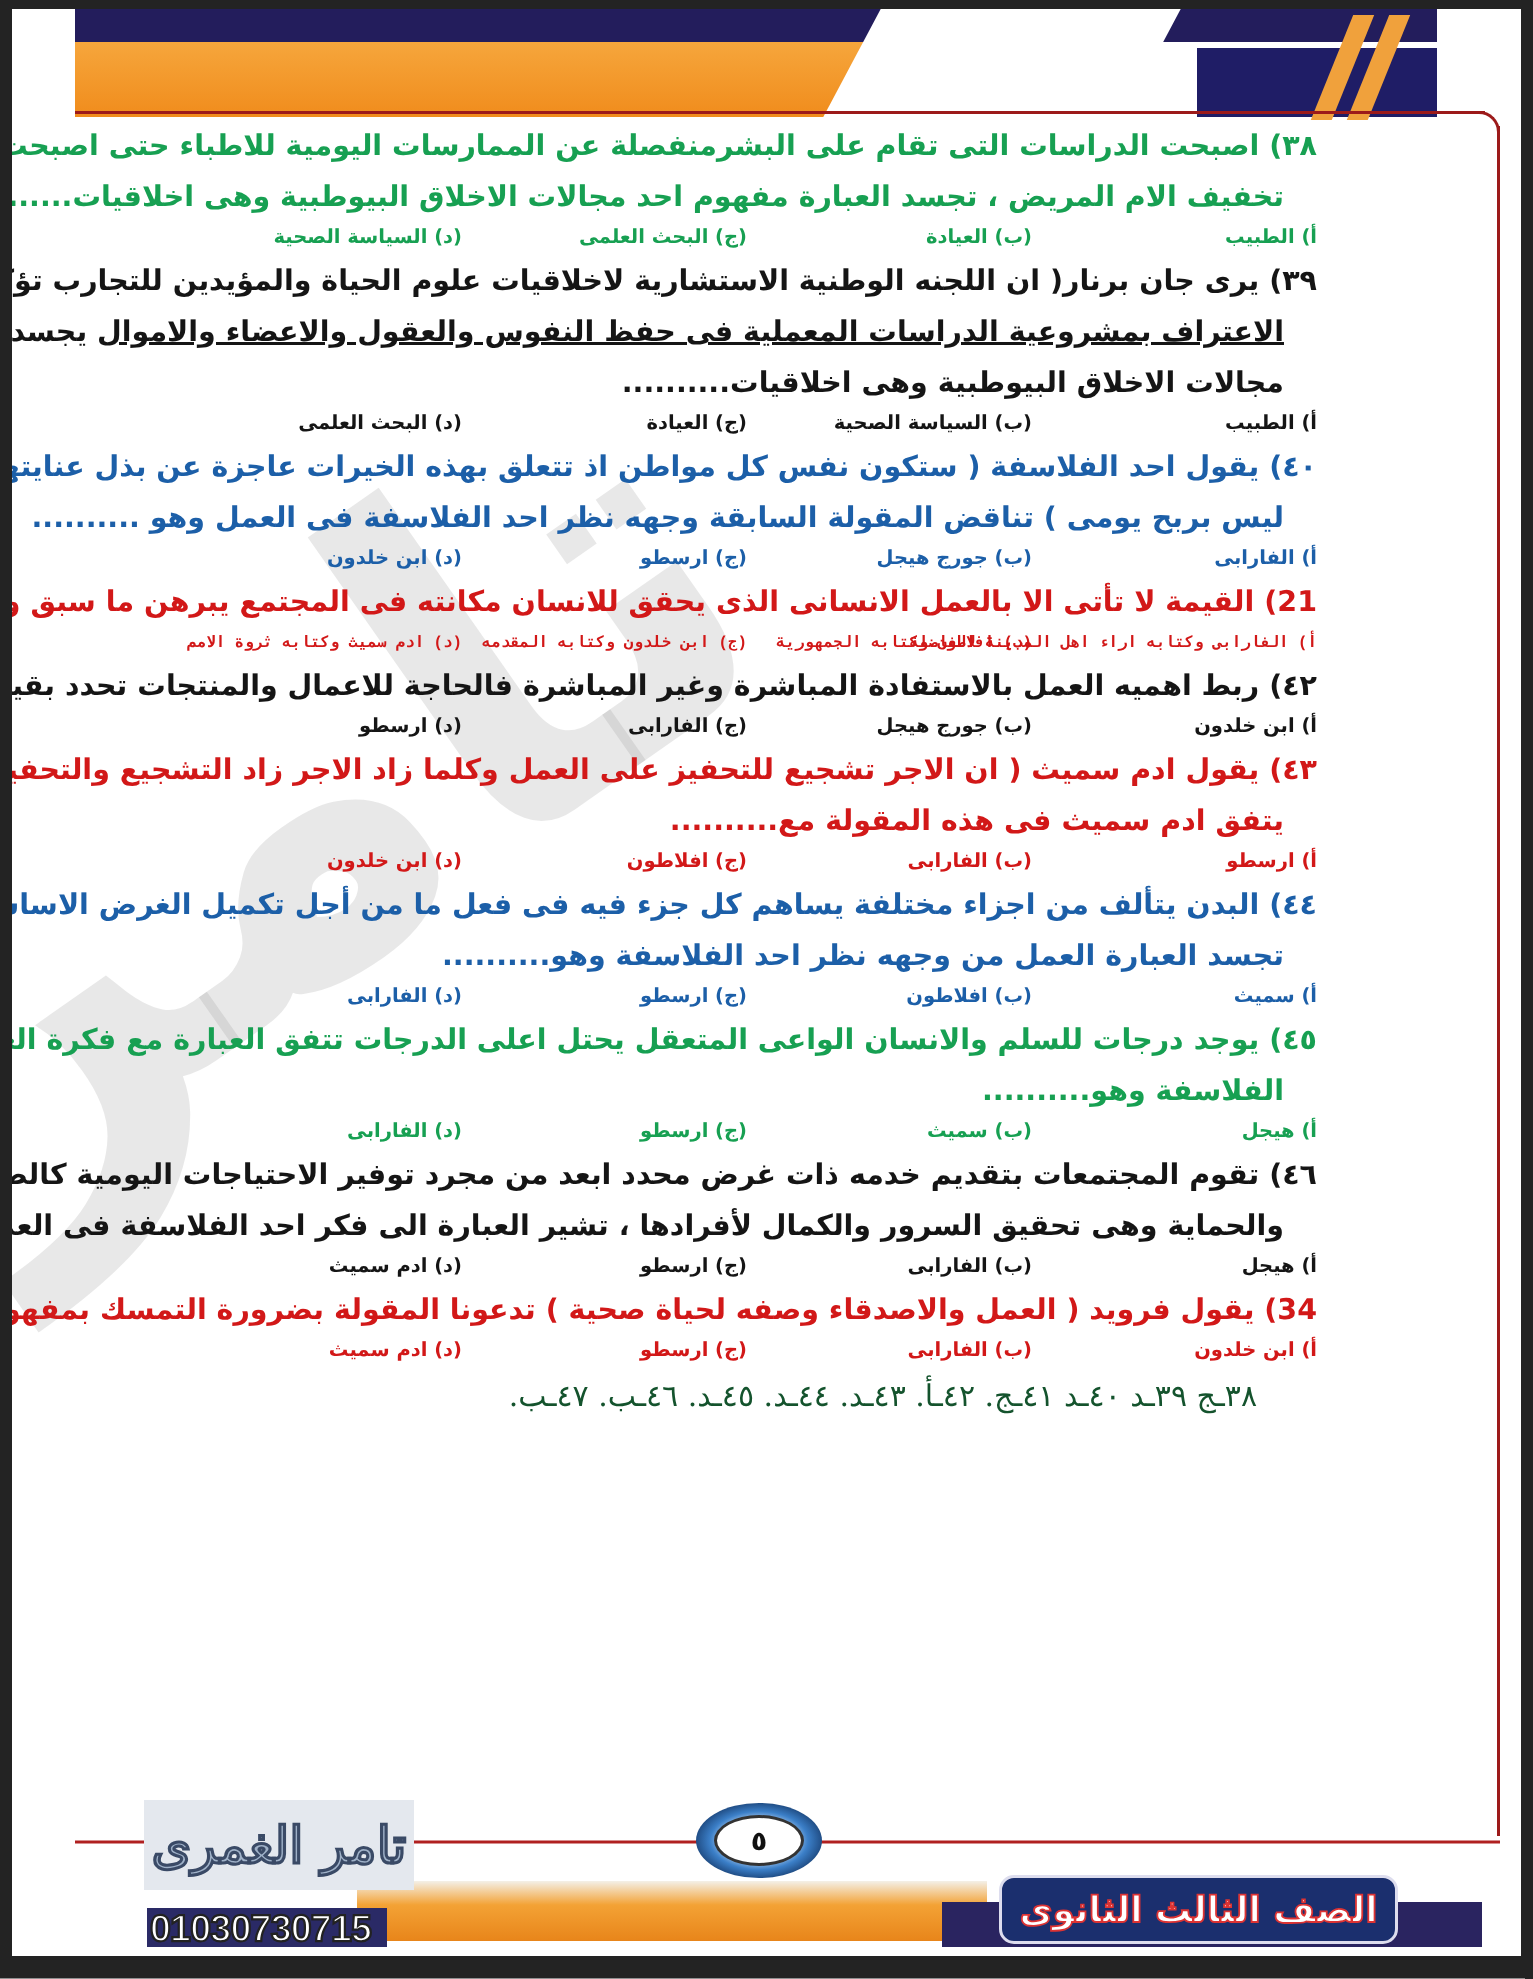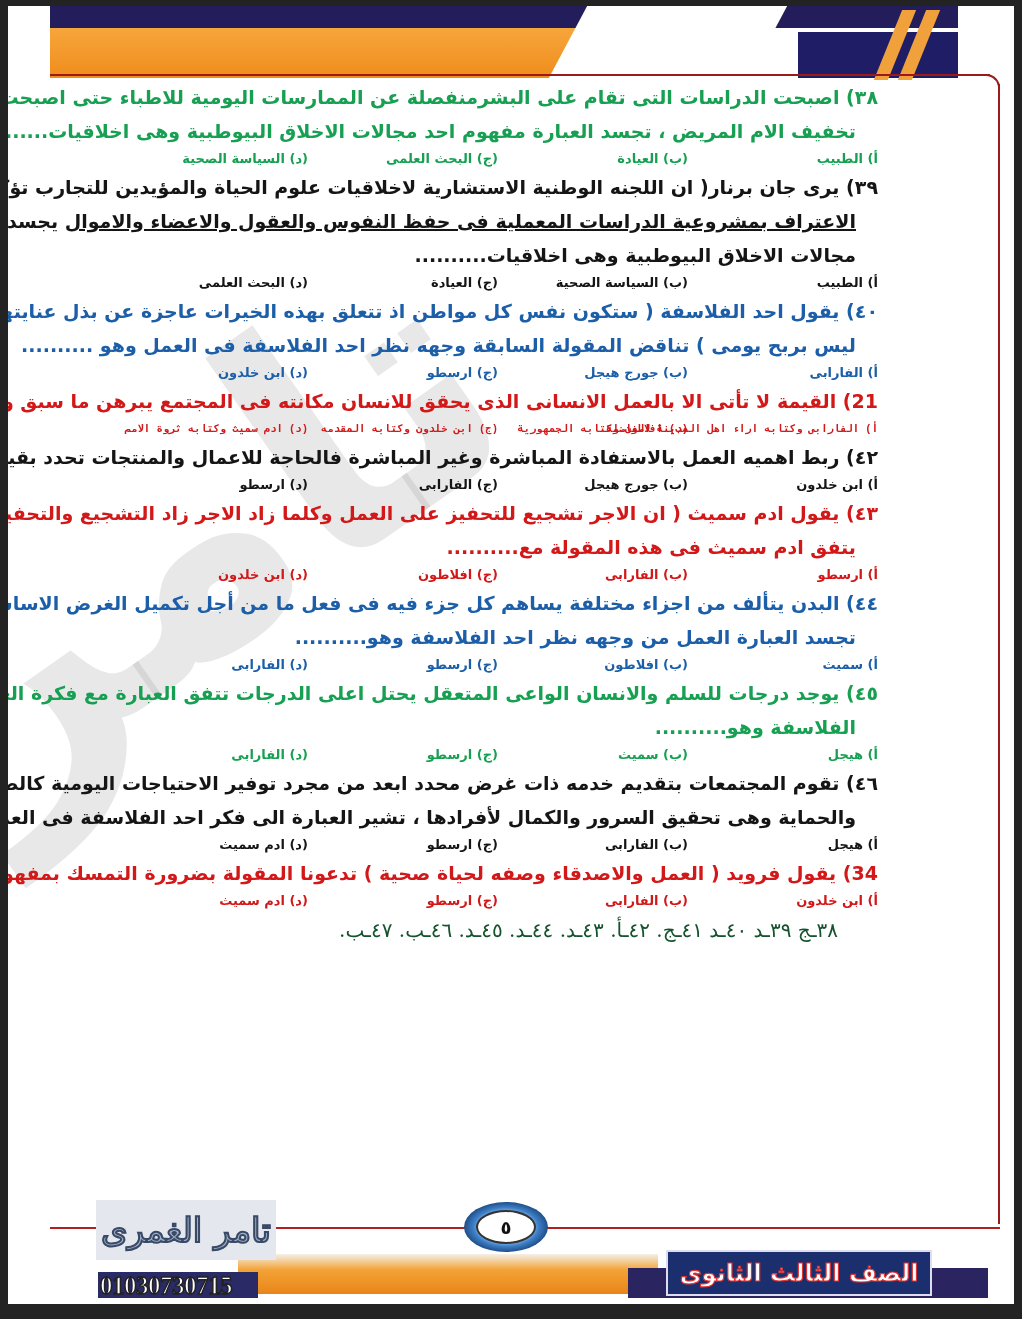--- a/index.html
+++ b/index.html
@@ -30,25 +30,25 @@
   .red{color:#d21818;}
   u{text-decoration:underline;text-decoration-thickness:2px;}
   .answers{font-size:20px;font-family:"DejaVu Serif",serif;color:#14532d;margin-top:6px;padding-right:40px;white-space:nowrap;letter-spacing:1px;}
   
   .ftr-line{position:absolute;left:42px;top:1221px;width:950px;height:2px;background:#b02020;}
   .ftr-orange{position:absolute;left:230px;top:1248px;width:420px;height:40px;background:linear-gradient(#f4f0e8,#f3a235 40%,#e8851a);}
   .ftr-navy{position:absolute;left:620px;top:1262px;width:360px;height:30px;background:#2a2460;}
   .ftr-navy-left{position:absolute;left:90px;top:1266px;width:160px;height:26px;background:#2a2a66;}
   .page-badge{position:absolute;left:456px;top:1196px;width:84px;height:50px;border-radius:50%;background:radial-gradient(#e6f2ff 30%,#3b7fc8 55%,#11315f 80%);display:flex;align-items:center;justify-content:center;}
   .page-num{width:56px;height:30px;border-radius:50%;background:#fff;border:2px solid #333;display:flex;align-items:center;justify-content:center;font-size:18px;font-weight:bold;color:#111;}
-  .grade-badge{position:absolute;left:658px;top:1244px;width:262px;height:42px;background:#1b2f6e;border-radius:0;border:2px solid #dde;display:flex;align-items:center;justify-content:center;direction:rtl;}
+  .grade-badge{position:absolute;left:658px;top:1244px;width:262px;height:42px;background:#1b2f6e;border-radius:10px;border:2px solid #dde;display:flex;align-items:center;justify-content:center;direction:rtl;}
   .grade-text{font-size:24px;font-weight:bold;color:#ffffff;-webkit-text-stroke:1.2px #d33;}
   .logo-box{position:absolute;left:88px;top:1194px;width:180px;height:60px;background:#e4e8ee;display:flex;align-items:center;justify-content:center;direction:rtl;}
   .logo-text{font-size:34px;font-weight:bold;color:#9fb1c8;-webkit-text-stroke:1px #3a4a66;font-family:"DejaVu Serif",serif;}
-  .phone{position:absolute;left:92px;top:1266px;font-family:Liberation Serif, serif;font-size:25px;font-weight:bold;color:#ffffff;-webkit-text-stroke:1.5px #222;letter-spacing:-0.5px;}
+  .phone{position:absolute;left:92px;top:1266px;font-family:Liberation Sans, sans-serif;font-size:25px;font-weight:bold;color:#ffffff;-webkit-text-stroke:1.5px #222;letter-spacing:-0.5px;}
 </style>
 </head>
 <body>
 
 <div class="page">
 
   <div>
     <div class="hdr-navy"></div>
     <div class="hdr-orange"></div>
     <div class="hdr-white-slash"></div>

